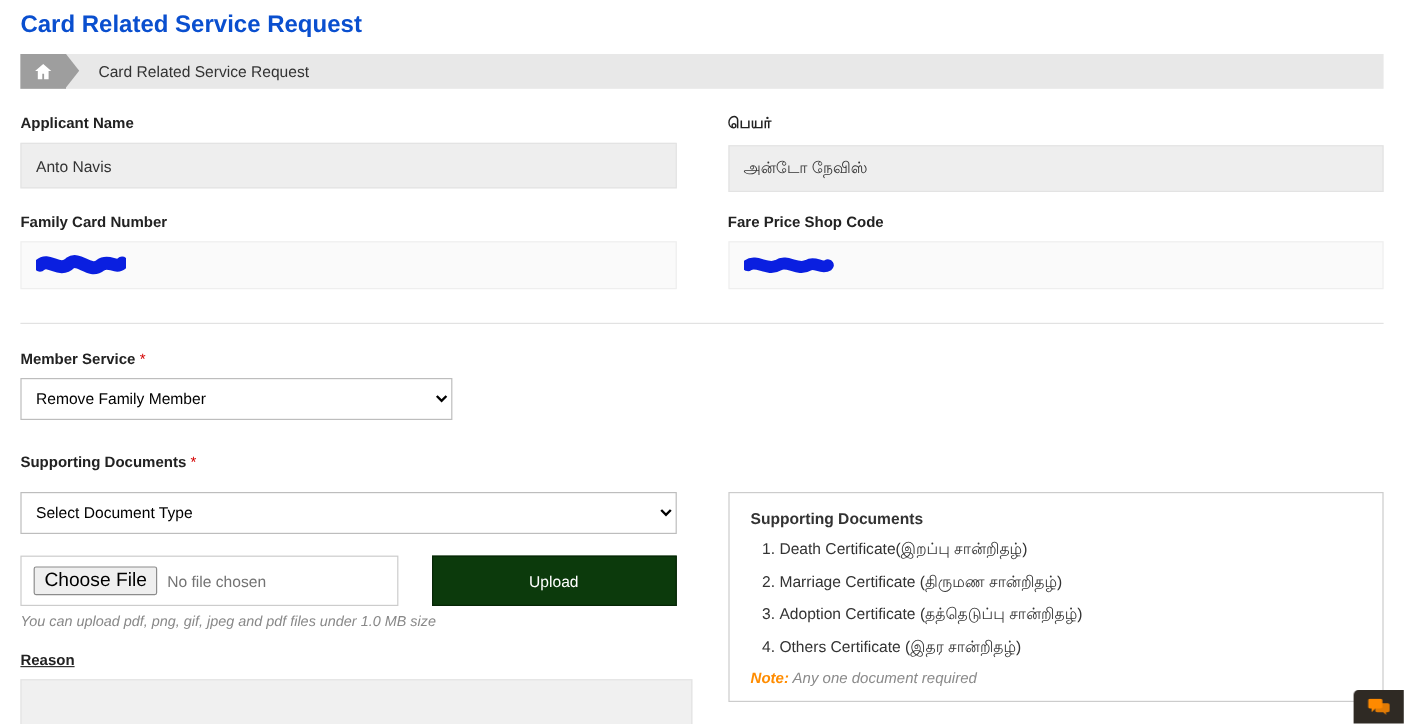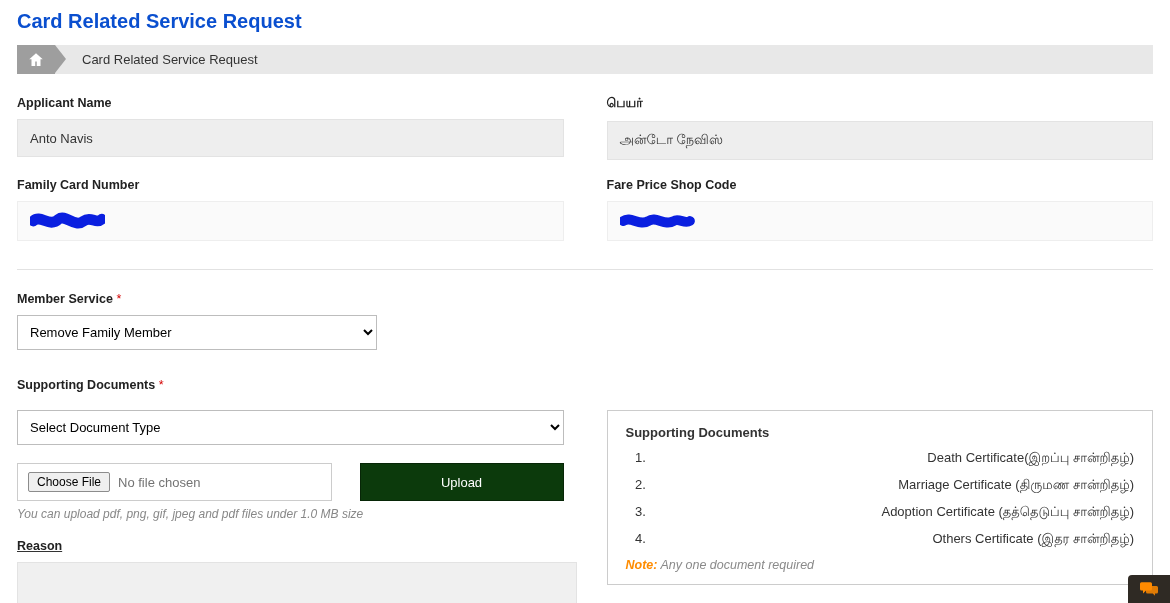--- a/index.html
+++ b/index.html
@@ -96,21 +96,21 @@
   .file-box {
     flex: 1;
     border: 1px solid #ccc;
     padding: 8px 10px;
     display: flex;
     align-items: center;
     gap: 8px;
     background: #fff;
   }
   .choose-btn {
-    font-size: 12px;
+    font-size: 16px;
     padding: 2px 8px;
     background: #efefef;
     border: 1px solid #8c8c8c;
     border-radius: 2px;
     cursor: pointer;
     text-align: center;
   }
   .file-status { font-size: 13px; color: #737373; }
   .upload-btn {
     width: 204px;
@@ -142,21 +142,20 @@
   }
   .doc-panel-title {
     font-weight: 700;
     font-size: 13px;
     margin-bottom: 10px;
   }
   .doc-list {
     list-style: decimal;
     margin: 0;
     padding-left: 24px;
-    text-align: right;
   }
   .doc-list li {
     font-size: 13px;
     margin-bottom: 10px;
     color: #333;
   }
   .doc-note {
     margin-top: 4px;
     font-style: italic;
     color: #8a8a8a;

